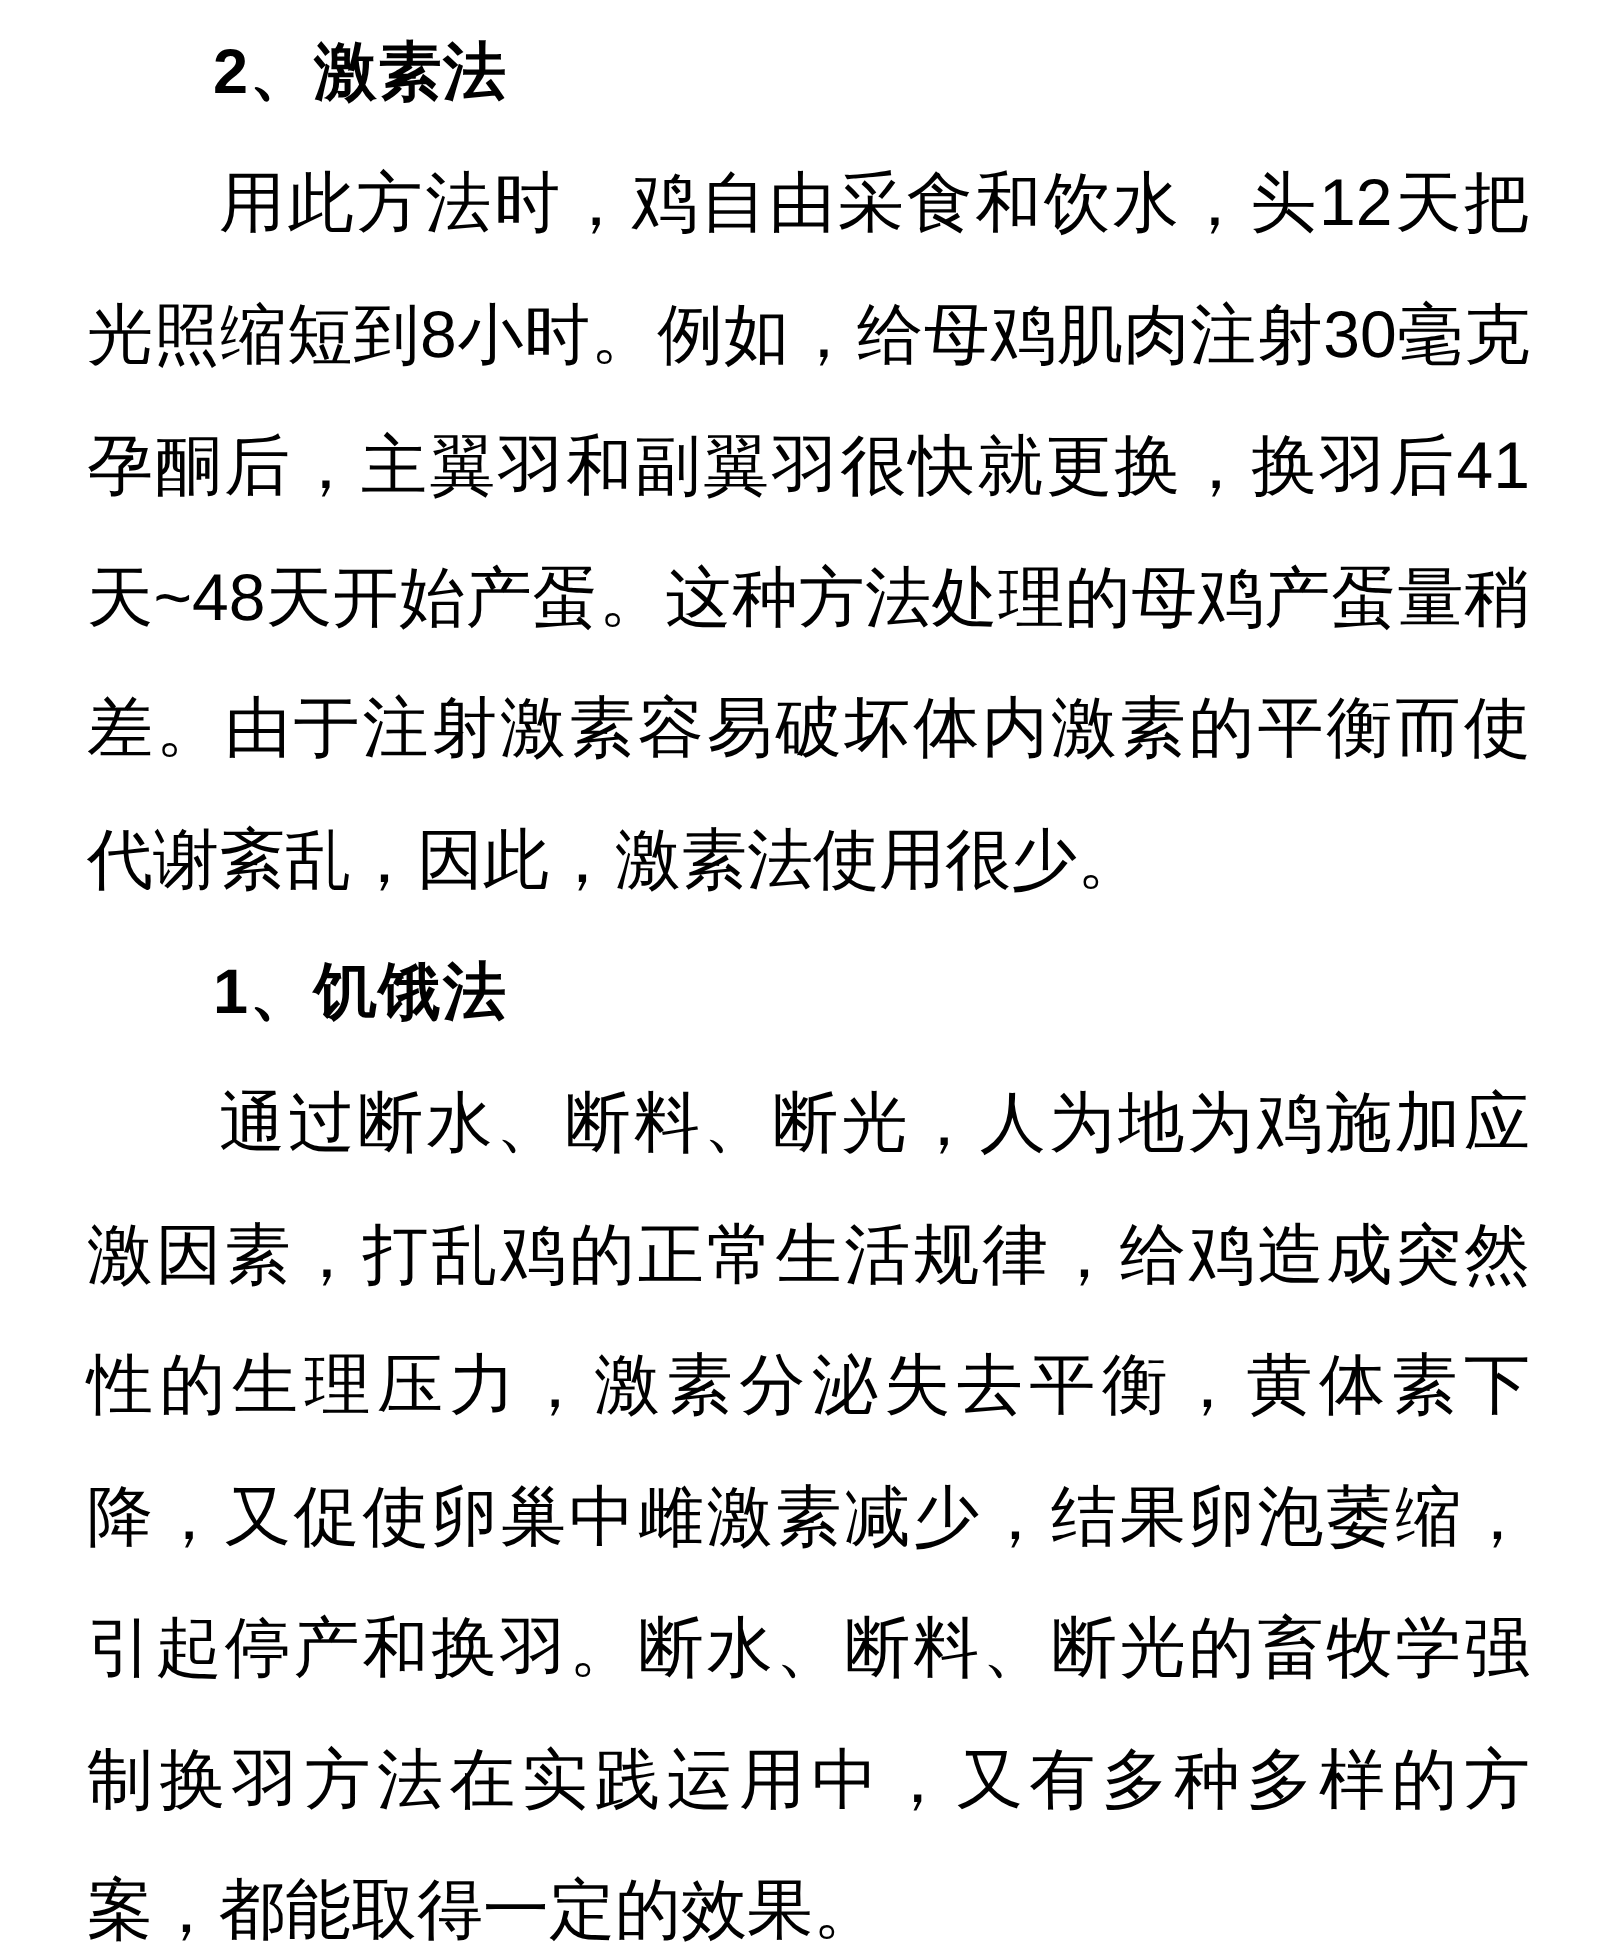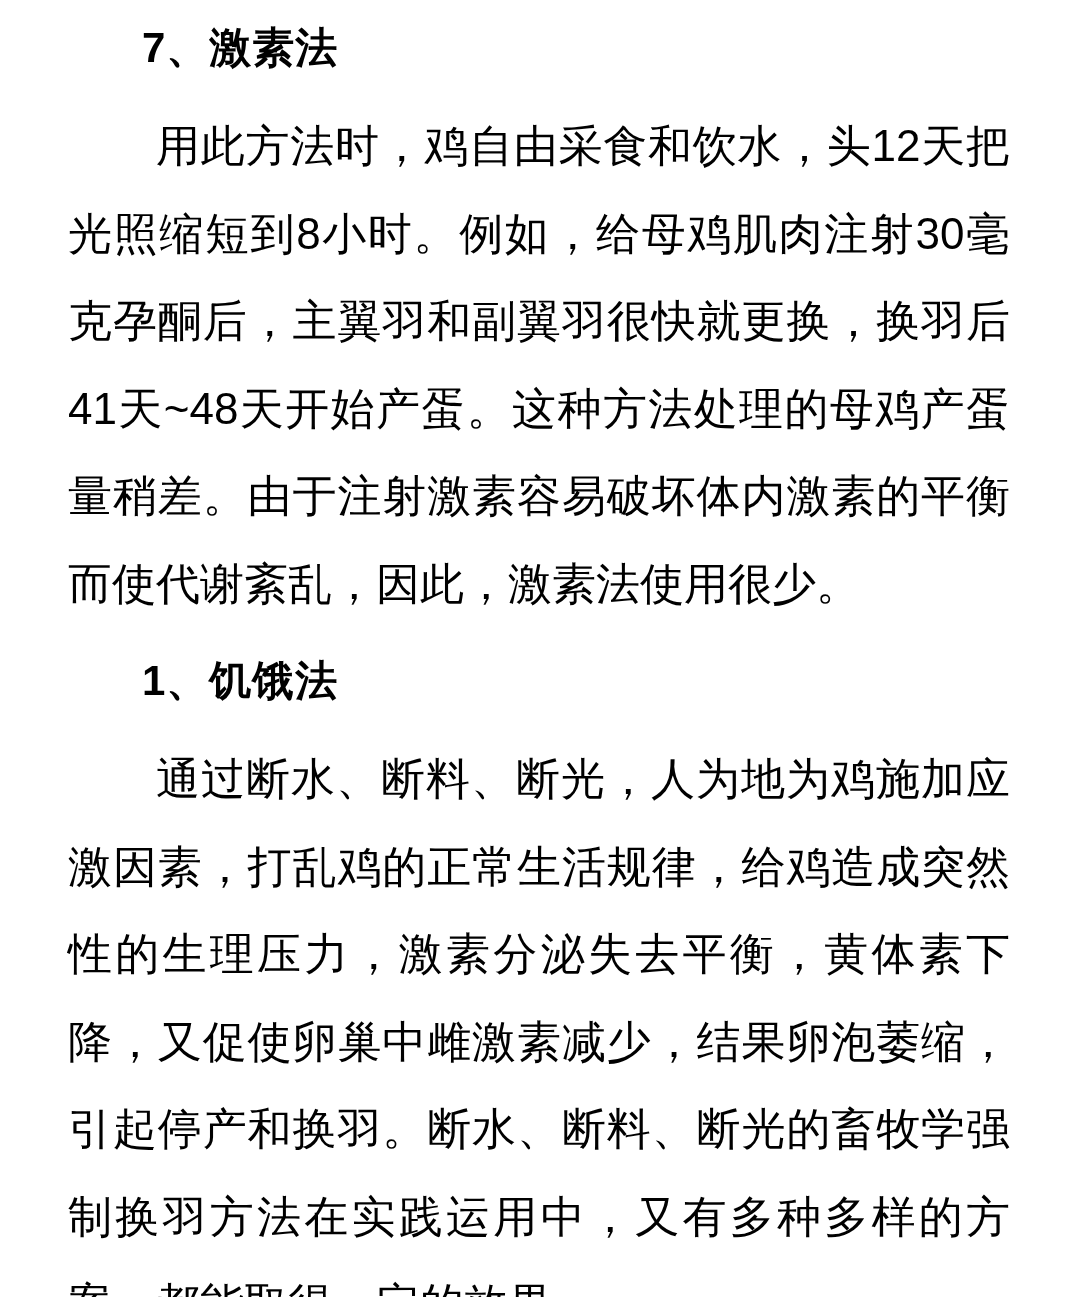--- a/index.html
+++ b/index.html
@@ -28,35 +28,35 @@
     line-height: 88px;
     margin: 0;
     padding: 0;
     text-indent: 84px;
     letter-spacing: 1px;
   }
   p.para {
     font-size: 44px;
     font-weight: 400;
     line-height: 87.5px;
-    margin: 10px;
+    margin: 0;
     padding: 0;
     text-indent: 2em;
     text-align: justify;
     text-justify: inter-ideograph;
     word-break: break-all;
   }
 </style>
 </head>
 <body>
 
 <div class="page">
 
   <section>
-    <h2 class="heading">7、激素法</h2>
+    <h2 class="heading">2、激素法</h2>
     <p class="para">用此方法时，鸡自由采食和饮水，头12天把光照缩短到8小时。例如，给母鸡肌肉注射30毫克孕酮后，主翼羽和副翼羽很快就更换，换羽后41天~48天开始产蛋。这种方法处理的母鸡产蛋量稍差。由于注射激素容易破坏体内激素的平衡而使代谢紊乱，因此，激素法使用很少。</p>
   </section>
 
   <section>
     <h2 class="heading">1、饥饿法</h2>
     <p class="para">通过断水、断料、断光，人为地为鸡施加应激因素，打乱鸡的正常生活规律，给鸡造成突然性的生理压力，激素分泌失去平衡，黄体素下降，又促使卵巢中雌激素减少，结果卵泡萎缩，引起停产和换羽。断水、断料、断光的畜牧学强制换羽方法在实践运用中，又有多种多样的方案，都能取得一定的效果。</p>
   </section>
 
 </div>
 

